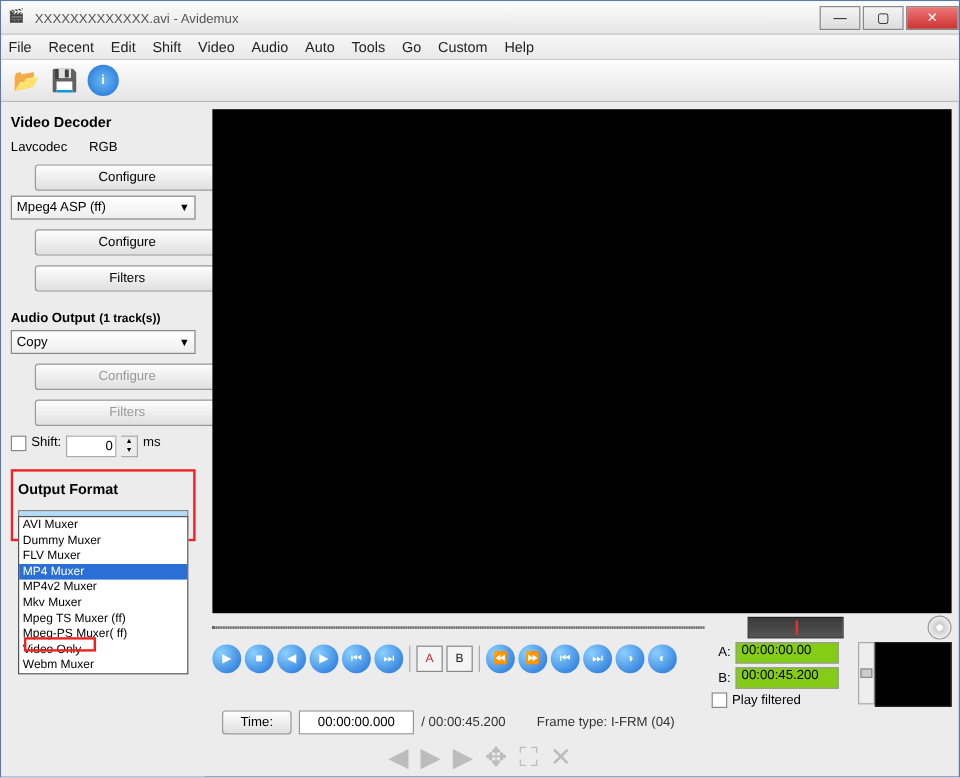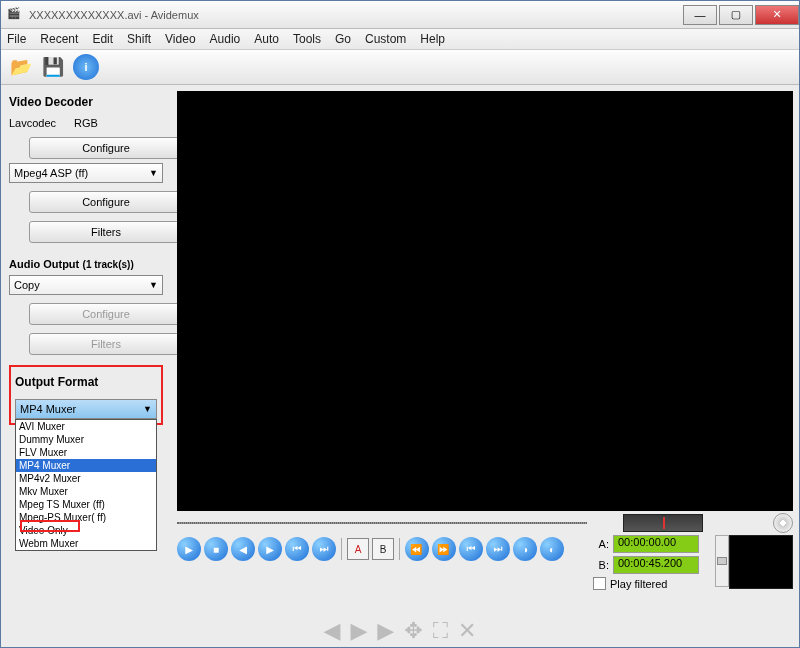--- a/index.html
+++ b/index.html
@@ -22,21 +22,21 @@
 .row { display:flex; align-items:flex-start; gap:4px; }
 .dropdown { width:100%; height:20px; border:1px solid #888; background:linear-gradient(#fff,#eee); display:flex; align-items:center; padding:0 4px; position:relative; }
 .dropdown .arrow { margin-left:auto; font-size:9px; }
 .btn { width:100%; height:22px; border:1px solid #999; border-radius:3px; background:linear-gradient(#fdfdfd,#e0e0e0); display:flex; align-items:center; justify-content:center; margin-top:4px;margin-left:20px; }
 .btn.disabled { color:#999; }
 .numfield { width:42px; height:18px; border:1px solid #aaa; background:#fff; display:flex; align-items:center; justify-content:flex-end; padding-right:2px; }
 .spinner { width:14px; height:18px; border:1px solid #aaa; border-left:none; display:flex; flex-direction:column; }
 .spinner div { flex:1; font-size:6px; text-align:center; line-height:8px; }
 .outfmt { border:2px solid #e22; padding:4px; margin-top:6px; position:relative; }
 .dropdown.sel { background: linear-gradient(#baddf9,#8cc6f0); }
-.dropdown-list { position:absolute; top:19px; left:-1px; right:-1px; border:1px solid #555; background:#fff; z-index:10; }
+.dropdown-list { position:absolute; top:4px; left:-1px; right:-1px; border:1px solid #555; background:#fff; z-index:10; }
 .dropdown-list .item { padding:1px 3px; white-space:nowrap; font-size:10px; }
 .dropdown-list .item.hl { background:#2a6fd6; color:#fff; }
 .annot { position:absolute; border:2px solid #e22; width:60px; height:12px; top:100px; left:4px; pointer-events:none; }
 .main { flex:1; display:flex; flex-direction:column; padding:6px; }
 .video { flex:1; background:#000; }
 .controls { height:130px; display:flex; flex-direction:column; }
 .seekrow { height:24px; display:flex; align-items:center; gap:6px; padding: 4px 0; }
 .seektrack { flex:0 0 410px; height:12px; position:relative; }
 .seektrack .bar { height:2px; background:#999; position:absolute; top:5px; left:0; right:0; border-top:1px dotted #666; border-bottom:1px dotted #666; }
 .indicator { width:80px; height:18px; background:linear-gradient(#3a3a3a,#555); border:1px solid #222; margin-left:30px; position:relative; }
@@ -123,20 +123,32 @@
 
       <div class="section-title" style="margin-top:10px;">
         <span>Audio Output</span> <span class="smalltext">(1 track(s))</span>
       </div>
       <div class="dropdown">
         <span>Copy</span>
           <span class="arrow">▼</span>
       </div>
       <div class="btn disabled">Configure</div>
       <div class="btn disabled">Filters</div>
+      <div class="row" style="margin-top:4px;">
+        <div class="checkbox"></div>
+        <span>Shift:</span>
+        <div class="numfield">
+            <span>0</span>
+          </div>
+        <div class="spinner">
+            <div>▲</div>
+            <div>▼</div>
+          </div>
+        <span>ms</span>
+      </div>
 
       <div class="outfmt">
         <div class="section-title">Output Format</div>
         <div class="dropdown sel" style="margin-top:10px;gap:15px;">
           <span>MP4 Muxer</span>
             <span class="arrow">▼</span>
           <div class="dropdown-list">
             <div class="item">AVI Muxer</div>
             <div class="item">Dummy Muxer</div>
             <div class="item">FLV Muxer</div>
@@ -204,20 +216,30 @@
               <div class="checkbox"></div>
               <span>Play filtered</span>
             </div>
           </div>
           <div class="slider">
               <div class="handle"></div>
             </div>
           <div class="blackbox"></div>
         </div>
 
+        <div class="bottombar">
+          <div class="timebtn">Time:</div>
+          <div class="timeval">
+              <span>00:00:00.000</span>
+            </div>
+          <span class="framelbl"><span>/ </span><span>00:00:45.200</span></span>
+          <span class="framelbl" style="margin-left:20px;">
+            <span>Frame type:</span> <span>I-FRM (04)</span>
+          </span>
+        </div>
       </div>
     </div>
   </div>
 </div>
 
 <div class="overlay-nav">
   <span>◀</span>
   <span>▶</span>
   <span>▶</span>
   <span>✥</span>

